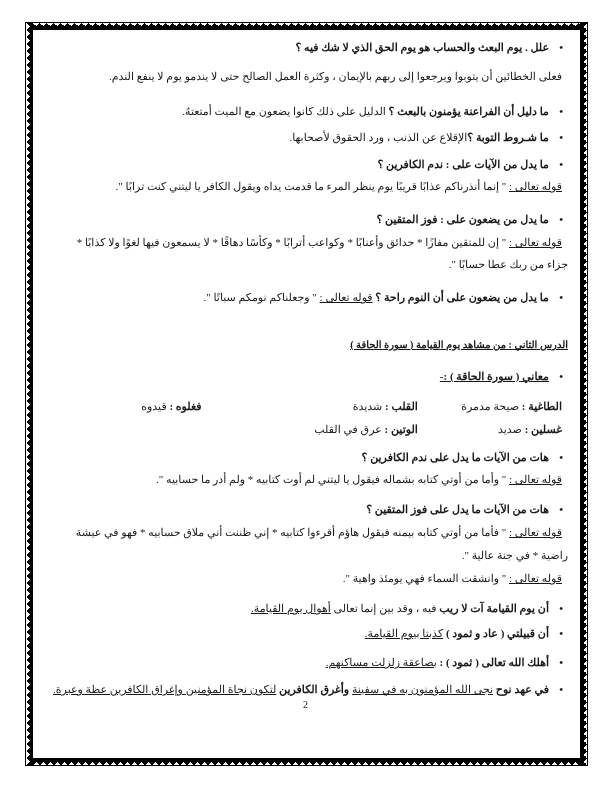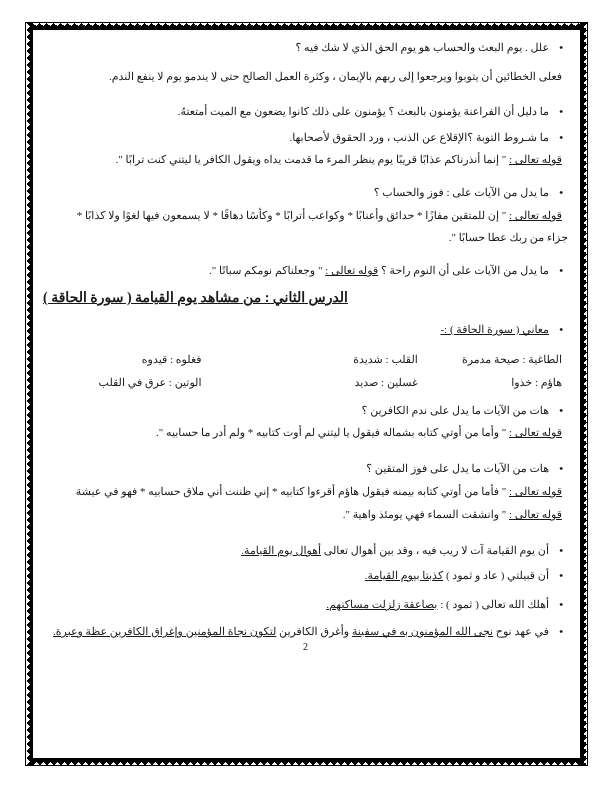--- a/index.html
+++ b/index.html
@@ -25,83 +25,86 @@
   .edge.right{top:0;bottom:0;right:0;width:7px;
     background-image:conic-gradient(from 45deg at 50% 50%, #fff 0 90deg, #000 0);
     background-size:7px 7px;background-repeat:repeat-y;}
   .content{
     position:absolute;top:7px;left:7px;right:7px;bottom:7px;
     padding:8px 12px 2px 10px;
     direction:rtl;text-align:right;
     font-size:11px;line-height:15px;
   }
   .line{margin:0;}
-  .b{font-weight:normal;}
+  .b{font-weight:bold;}
   .u{text-decoration:underline;}
   .bullet{position:relative;padding-right:19px;}
   .bullet::before{content:"•";position:absolute;right:5px;top:0;font-weight:bold;}
   .indent{padding-right:6px;}
   .center{text-align:right;}
   .title-line{
-    text-align:left;font-weight:bold;text-decoration:underline;
-    font-size:14px;margin-top:12px;
+    text-align:right;font-weight:bold;text-decoration:underline;
+    font-size:10px;margin-top:32px;
   }
   .vocab{
     display:grid;grid-template-columns:28% 42% 30%;
     margin-top:15px;row-gap:8px;padding-right:6px;padding-left:4px;
   }
   .vcell{text-align:right;}
   .page-num{text-align:center;font-size:10px;margin-top:0;}
   
   .mt9{margin-top:14px;}  .mt20{margin-top:20px;} .mt11{margin-top:11px;}
   .mt12{margin-top:12px;} .mt7{margin-top:7px;}  .mt18{margin-top:18px;}
   .mt8{margin-top:8px;}   .mt17{margin-top:17px;} .mt13{margin-top:13px;}
-  .mt15{margin-top:21px;} .mt10{margin-top:10px;} .mt2{margin-top:2px;}
+  .mt15{margin-top:15px;} .mt10{margin-top:10px;} .mt2{margin-top:2px;}
 </style>
 </head>
 <body>
 
 <div class="frame">
   <div class="edge top"></div>
   <div class="edge bottom"></div>
   <div class="edge left"></div>
   <div class="edge right"></div>
 
   <div class="content">
 
     <div class="line bullet mt2">
       <span class="b">علل . يوم البعث والحساب هو يوم الحق الذي لا شك فيه ؟</span>
     </div>
     <div class="line indent mt9">فعلى الخطائين أن يتوبوا ويرجعوا إلى ربهم بالإيمان ، وكثرة العمل الصالح حتى لا يندمو يوم لا ينفع الندم.</div>
 
     <div class="line bullet mt20">
       <span class="b">ما دليل أن الفراعنة يؤمنون بالبعث ؟</span>
-      <span>يؤمنون على ذلك كانوا يضعون مع الميت أمتعتهُ.</span>
+      <span>الدليل على ذلك كانوا يضعون مع الميت أمتعتهُ.</span>
     </div>
 
     <div class="line bullet mt11">
       <span class="b">ما شـروط التوبة ؟</span><span>الإقلاع عن الذنب ، ورد الحقوق لأصحابها.</span>
     </div>
 
+    <div class="line bullet mt12">
+      <span class="b">ما يدل من الآيات على : ندم الكافرين ؟</span>
+    </div>
     <div class="line indent mt7">
       <span class="u">قوله تعالى :</span>
       <span>" إنما أنذرناكم عذابًا قريبًا يوم ينظر المرء ما قدمت يداه ويقول الكافر يا ليتني كنت ترابًا ".</span>
     </div>
 
     <div class="line bullet mt18">
-      <span class="b">ما يدل من الآيات على : فوز والحساب ؟</span>
+      <span class="b">ما يدل من يضعون على : فوز المتقين ؟</span>
     </div>
     <div class="line indent mt8">
       <span class="u">قوله تعالى :</span>
       <span>" إن للمتقين مفازًا * حدائق وأعنابًا * وكواعب أترابًا * وكأسًا دهاقًا * لا يسمعون فيها لغوًا ولا كذابًا *</span>
     </div>
     <div class="line center mt7">جزاء من ربك عطا حسابًا ".</div>
 
     <div class="line bullet mt18">
-      <span class="b">ما يدل من الآيات على أن النوم راحة ؟</span>
+      <span class="b">ما يدل من يضعون على أن النوم راحة ؟</span>
       <span class="u">قوله تعالى :</span>
       <span>" وجعلناكم نومكم سباتًا ".</span>
     </div>
 
     <div class="line title-line">الدرس الثاني : من مشاهد يوم القيامة ( سورة الحاقة )</div>
 
     <div class="line bullet mt17">
       <span class="b u">معاني ( سورة الحاقة ) :-</span>
     </div>
 
@@ -110,24 +113,20 @@
         <span class="b">الطاغية :</span>
         <span>صيحة مدمرة</span>
       </div>
       <div class="vcell">
         <span class="b">القلب :</span>
         <span>شديدة</span>
       </div>
       <div class="vcell">
         <span class="b">فغلوه :</span>
         <span>قيدوه</span>
-      </div>
-      <div class="vcell">
-        <span class="b">هاؤم :</span>
-        <span>خذوا</span>
       </div>
       <div class="vcell">
         <span class="b">غسلين :</span>
         <span>صديد</span>
       </div>
       <div class="vcell">
         <span class="b">الوتين :</span>
         <span>عرق في القلب</span>
       </div>
     </div>
@@ -140,29 +139,30 @@
       <span>" وأما من أوتي كتابه بشماله فيقول يا ليتني لم أوت كتابيه * ولم أدر ما حسابيه ".</span>
     </div>
 
     <div class="line bullet mt15">
       <span class="b">هات من الآيات ما يدل على فوز المتقين ؟</span>
     </div>
     <div class="line indent mt8">
       <span class="u">قوله تعالى :</span>
       <span>" فأما من أوتي كتابه بيمنه فيقول هاؤم أقرءوا كتابيه * إني ظننت أني ملاق حسابيه * فهو في عيشة</span>
     </div>
+    <div class="line center mt8">راضية * في جنة عالية ".</div>
 
     <div class="line indent mt8">
       <span class="u">قوله تعالى :</span>
       <span>" وانشقت السماء فهي يومئذ واهية ".</span>
     </div>
 
     <div class="line bullet mt15">
       <span class="b">أن يوم القيامة آت لا ريب</span>
-      <span>فيه ، وقد بين أهوال تعالى</span>
+      <span>فيه ، وقد بين إنما تعالى</span>
       <span class="u">أهوال يوم القيامة.</span>
     </div>
 
     <div class="line bullet mt10">
       <span class="b">أن قبيلتي ( عاد و ثمود )</span>
       <span class="u">كذبتا بيوم القيامة.</span>
     </div>
 
     <div class="line bullet mt9">
       <span class="b">أهلك الله تعالى ( ثمود ) :</span>

